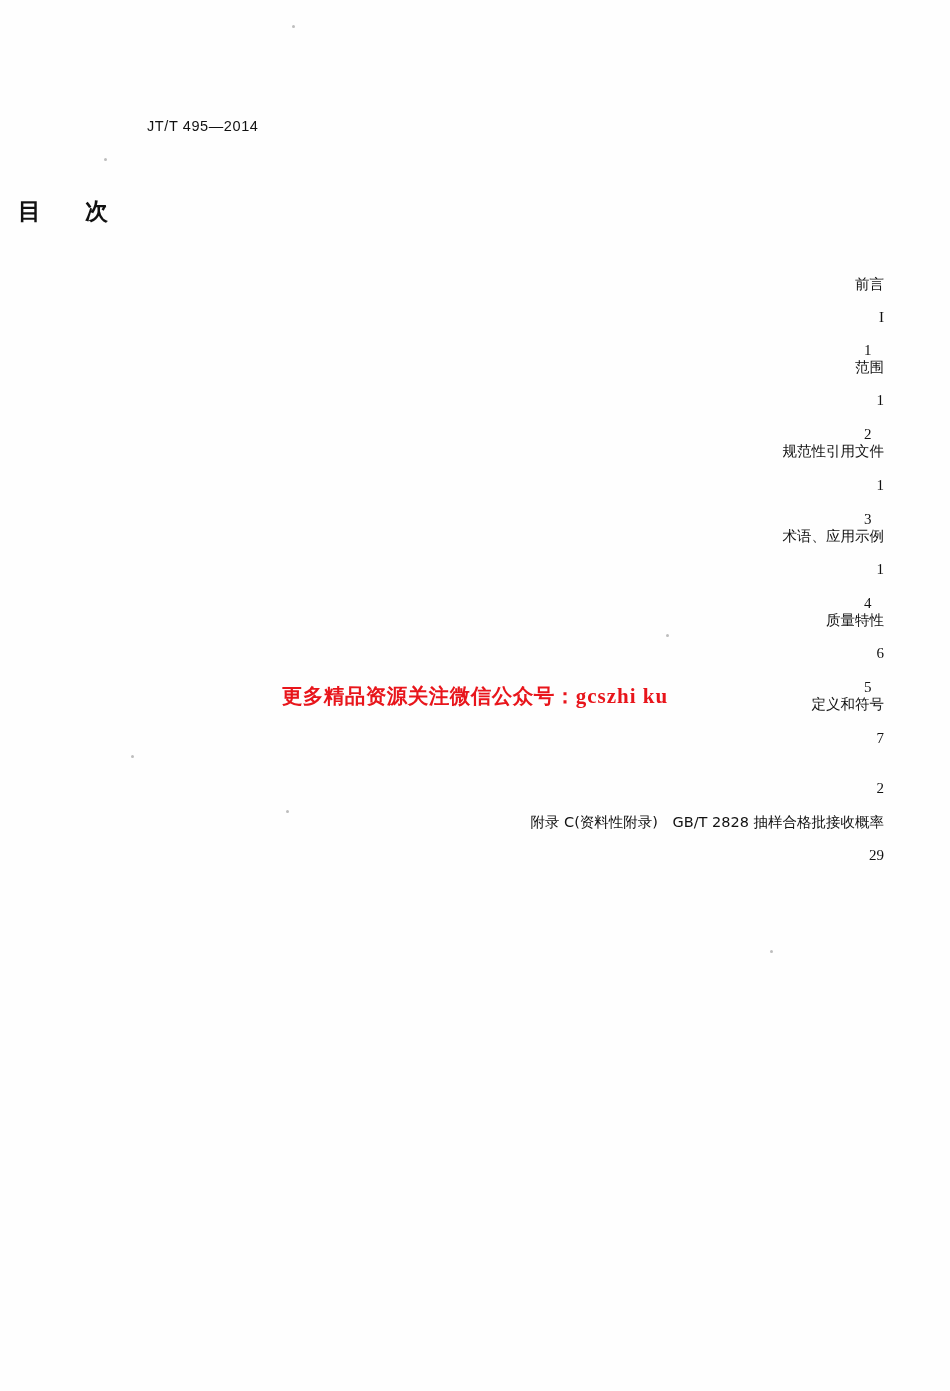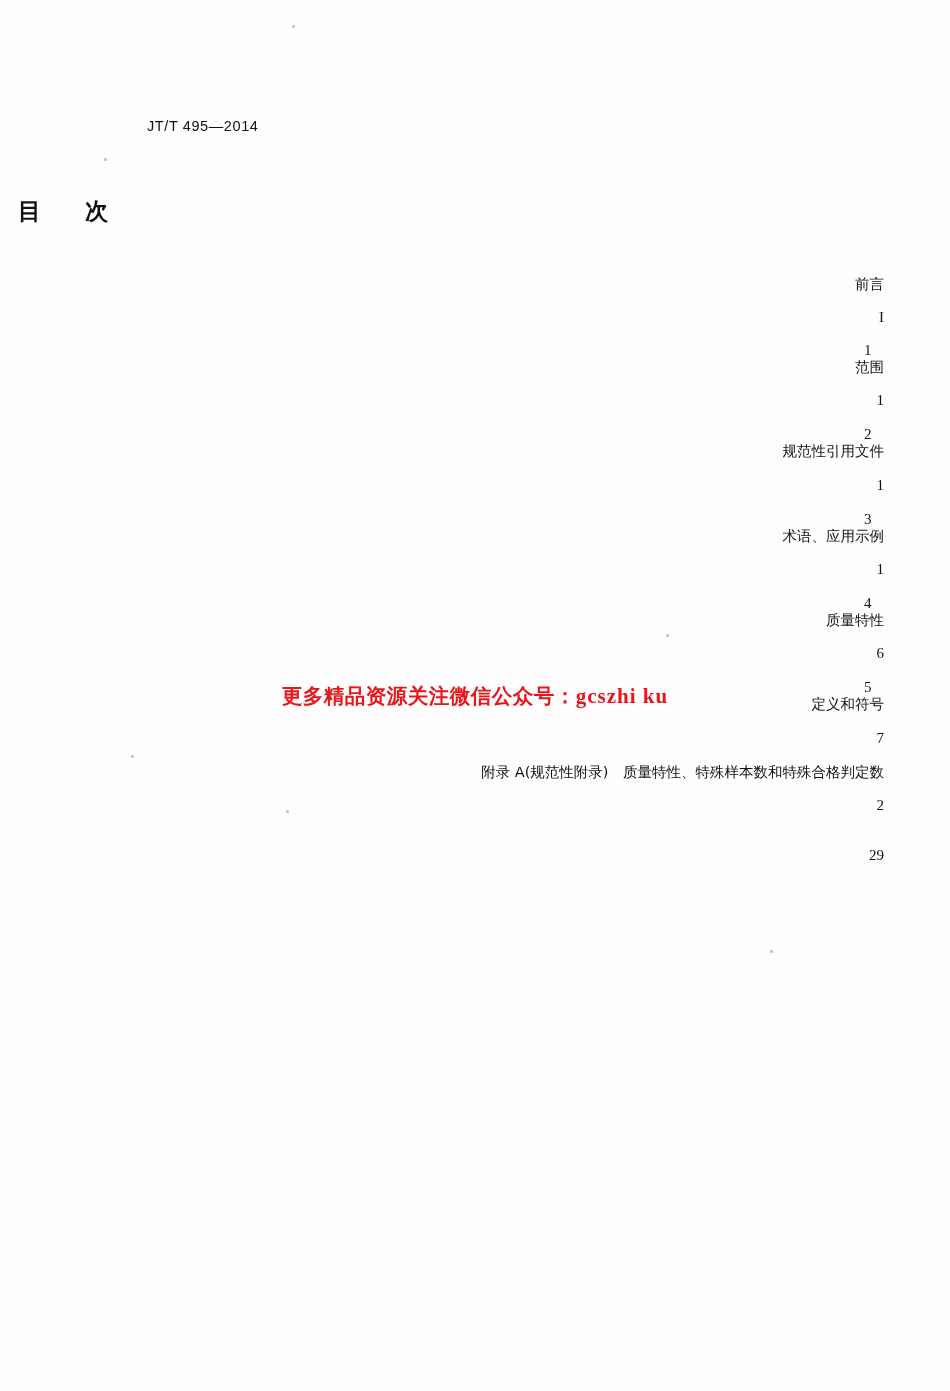--- a/index.html
+++ b/index.html
@@ -174,27 +174,27 @@
     </div>
 
     <div class="toc-row gap-md">
       <span class="num">5</span>
       <span class="label">定义和符号</span>
       <span class="leader"></span>
       <span class="pg">7</span>
     </div>
 
     <div class="toc-row gap-md">
-      <span class="label annex">附录 A(规范性附录)　质量特性、特殊样本数和特殊合格判定数</span>
       <span class="leader"></span>
       <span class="pg">2</span>
     </div>
 
 
     <div class="toc-row">
+      <span class="label annex">附录 C(资料性附录)　GB/T 2828 抽样合格批接收概率</span>
       <span class="leader"></span>
       <span class="pg">29</span>
     </div>
 
   </div>
 
   <div class="watermark">
     <span>更多精品资源关注微信公众号：</span><span class="latin">gcszhi ku</span>
   </div>
 

